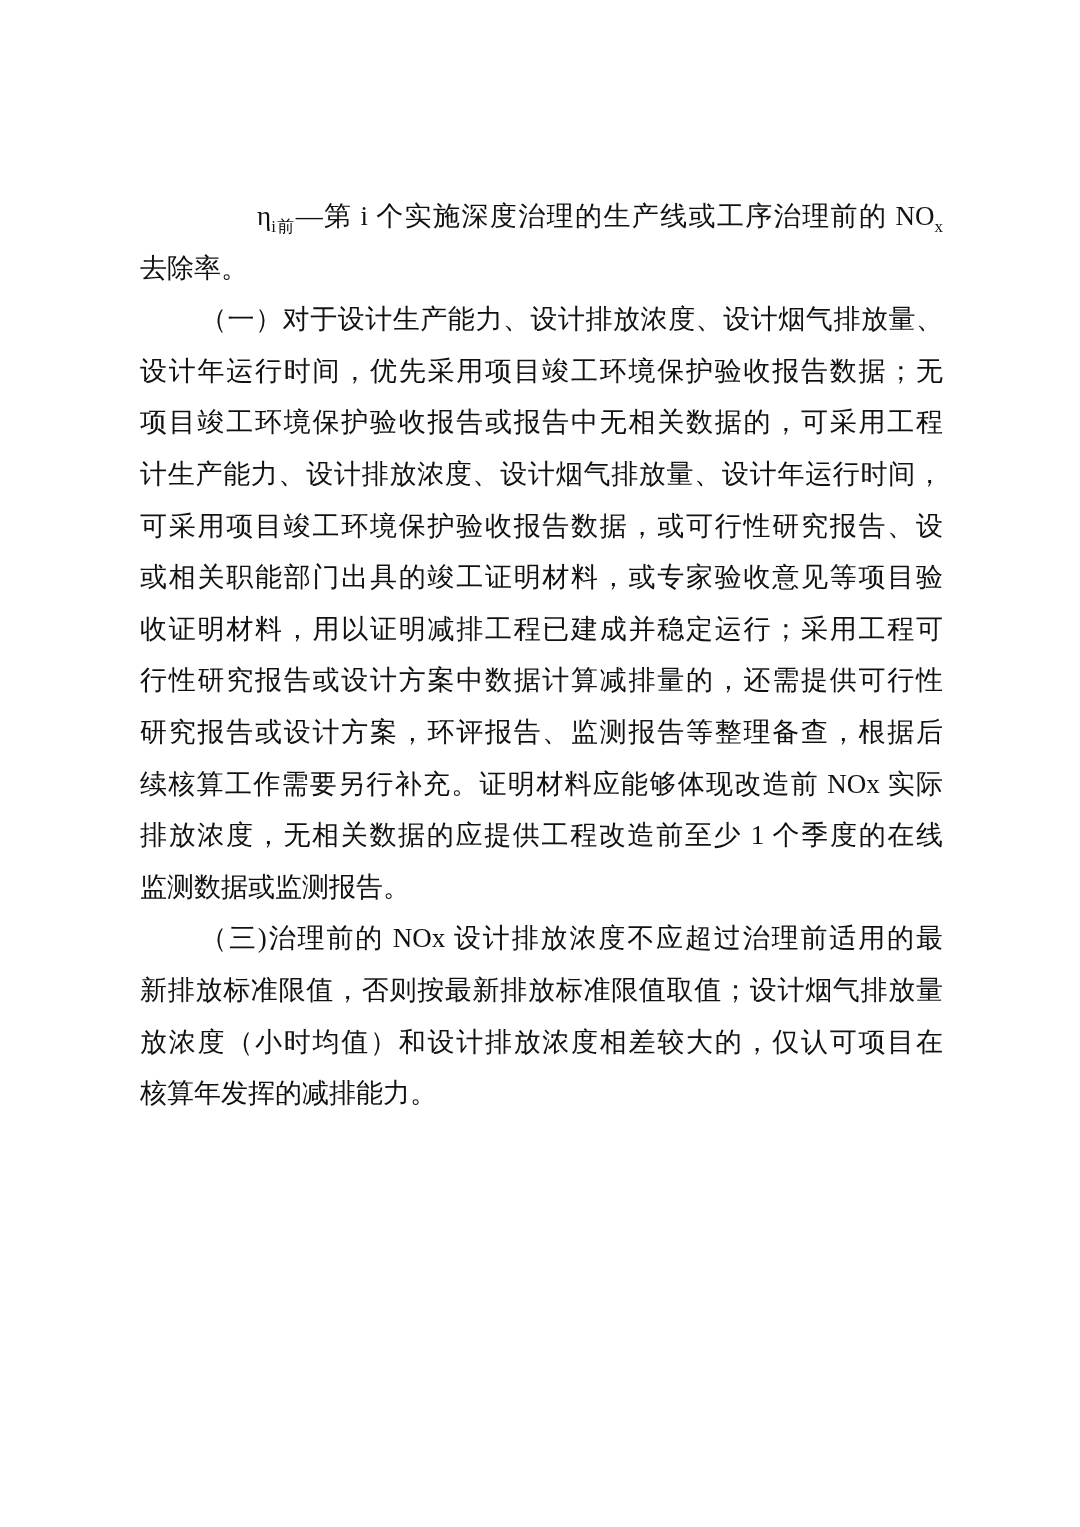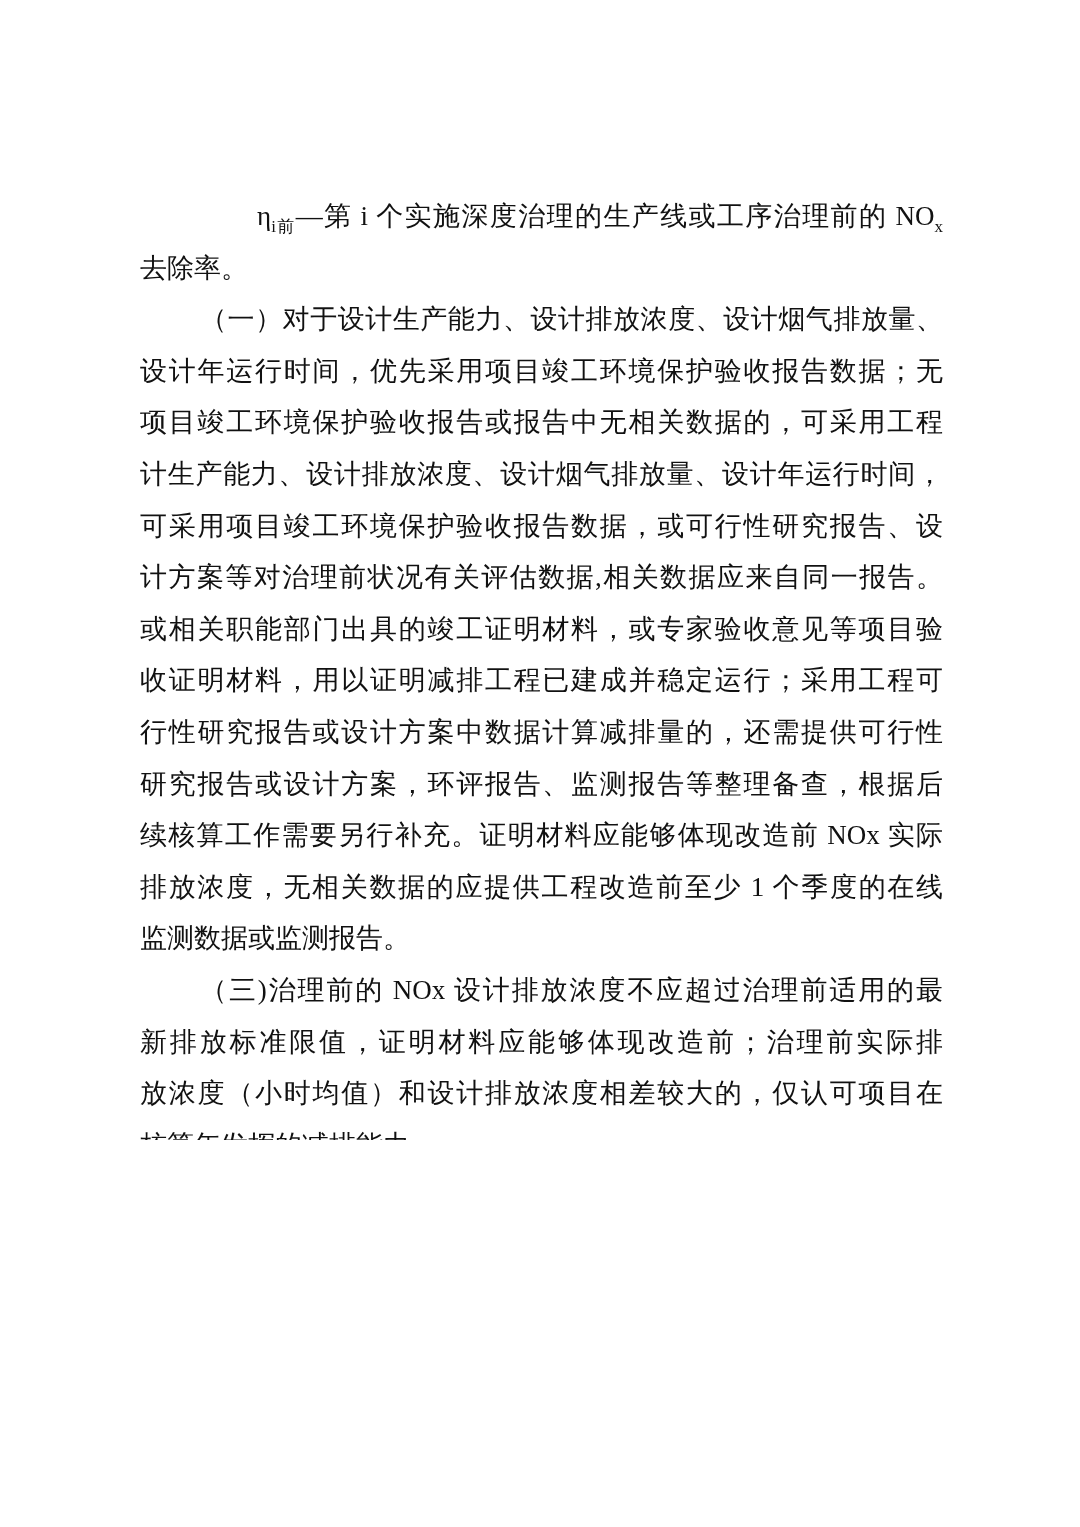--- a/index.html
+++ b/index.html
@@ -62,27 +62,26 @@
 
 <div class="page">
   <div class="text-block">
       <div class="line eta"><span>η</span><span class="subscript">i前</span><span>—第 i 个实施深度治理的生产线或工序治理前的 NO</span><span class="subscript">x</span></div>
       <div class="line flush end"><span>去除率。</span></div>
       <div class="line para-start"><span>（一）对于设计生产能力、设计排放浓度、设计烟气排放量、</span></div>
       <div class="line flush"><span>设计年运行时间，优先采用项目竣工环境保护验收报告数据；无</span></div>
       <div class="line flush"><span>项目竣工环境保护验收报告或报告中无相关数据的，可采用工程</span></div>
       <div class="line flush"><span>计生产能力、设计排放浓度、设计烟气排放量、设计年运行时间，</span></div>
       <div class="line flush"><span>可采用项目竣工环境保护验收报告数据，或可行性研究报告、设</span></div>
-      <div class="line flush"><span>计方案等对治理前状况有关评估数据,相关数据应来自同一报告。</span></div>
       <div class="line flush"><span>或相关职能部门出具的竣工证明材料，或专家验收意见等项目验</span></div>
       <div class="line flush"><span>收证明材料，用以证明减排工程已建成并稳定运行；采用工程可</span></div>
       <div class="line flush"><span>行性研究报告或设计方案中数据计算减排量的，还需提供可行性</span></div>
       <div class="line flush"><span>研究报告或设计方案，环评报告、监测报告等整理备查，根据后</span></div>
       <div class="line flush"><span>续核算工作需要另行补充。证明材料应能够体现改造前 NOx 实际</span></div>
       <div class="line flush"><span>排放浓度，无相关数据的应提供工程改造前至少 1 个季度的在线</span></div>
       <div class="line flush end"><span>监测数据或监测报告。</span></div>
       <div class="line para-start"><span>（三)治理前的 NOx 设计排放浓度不应超过治理前适用的最</span></div>
-      <div class="line flush"><span>新排放标准限值，证明材料应能够体现改造前；治理前实际排</span></div>
+      <div class="line flush"><span>新排放标准限值，否则按最新排放标准限值取值；设计烟气排放量</span></div>
       <div class="line flush"><span>放浓度（小时均值）和设计排放浓度相差较大的，仅认可项目在</span></div>
       <div class="line flush end"><span>核算年发挥的减排能力。</span></div>
     </div>
   <div class="footer">— 21 —</div>
 </div>
 
 </body></html>

